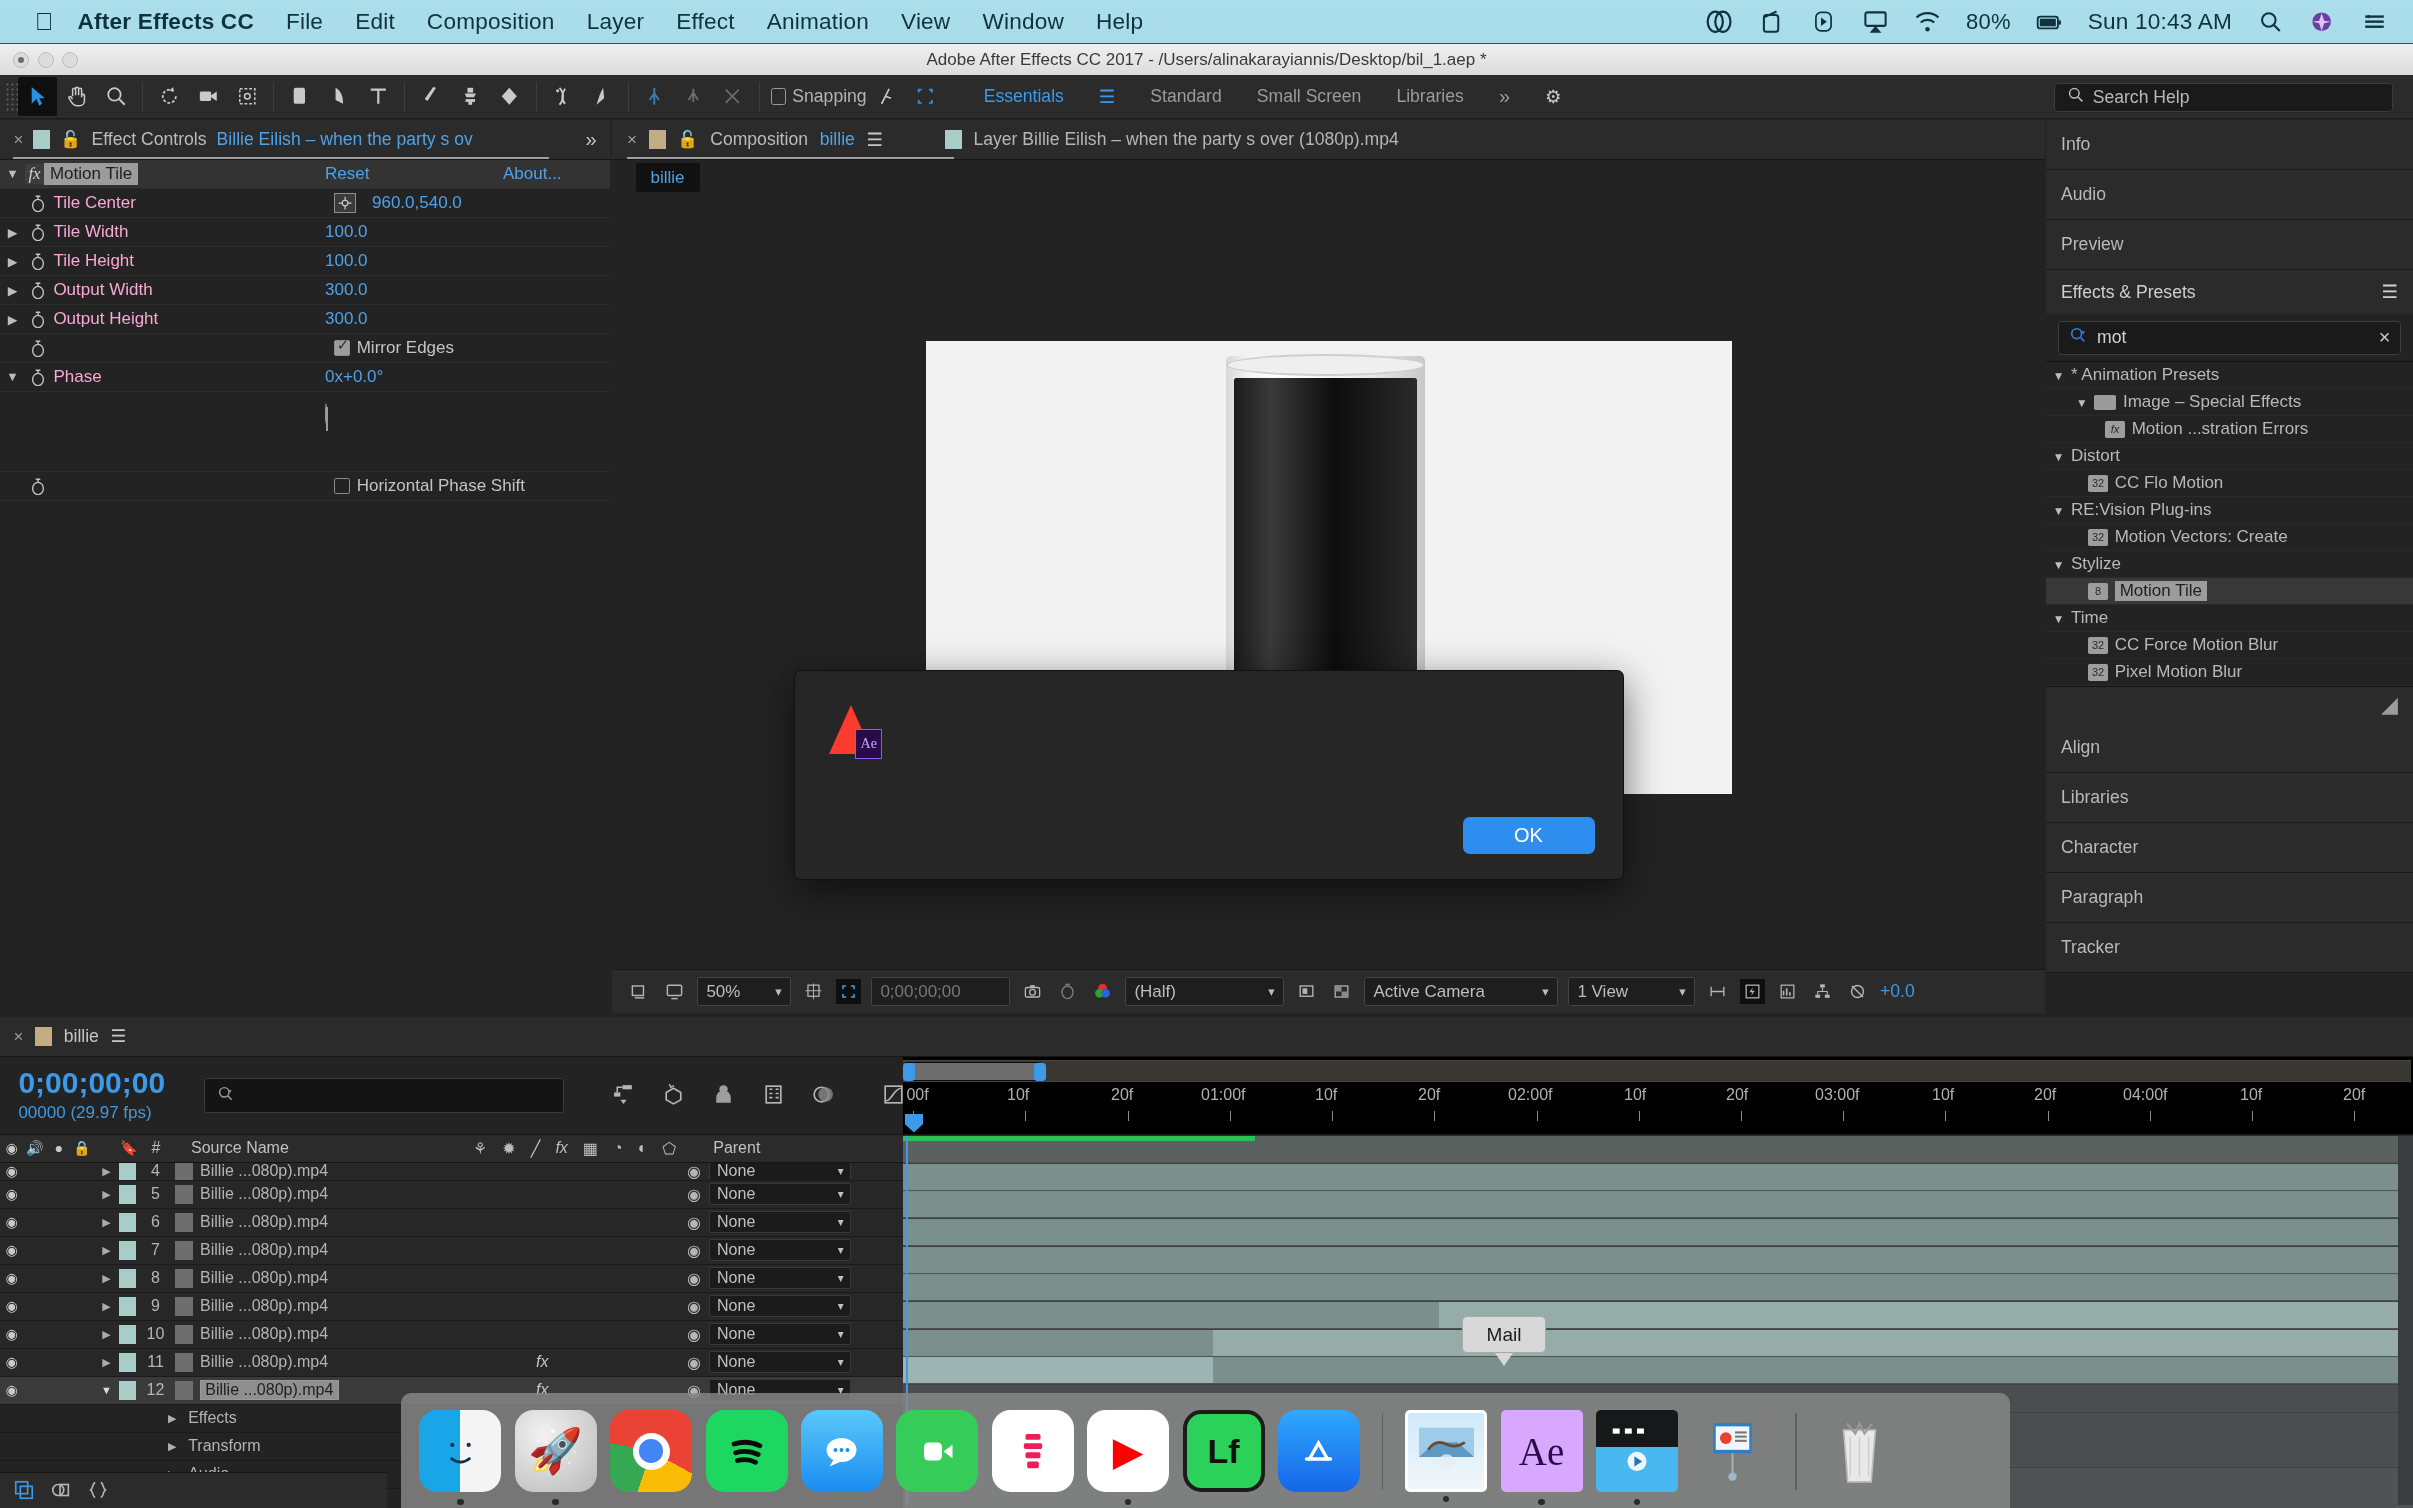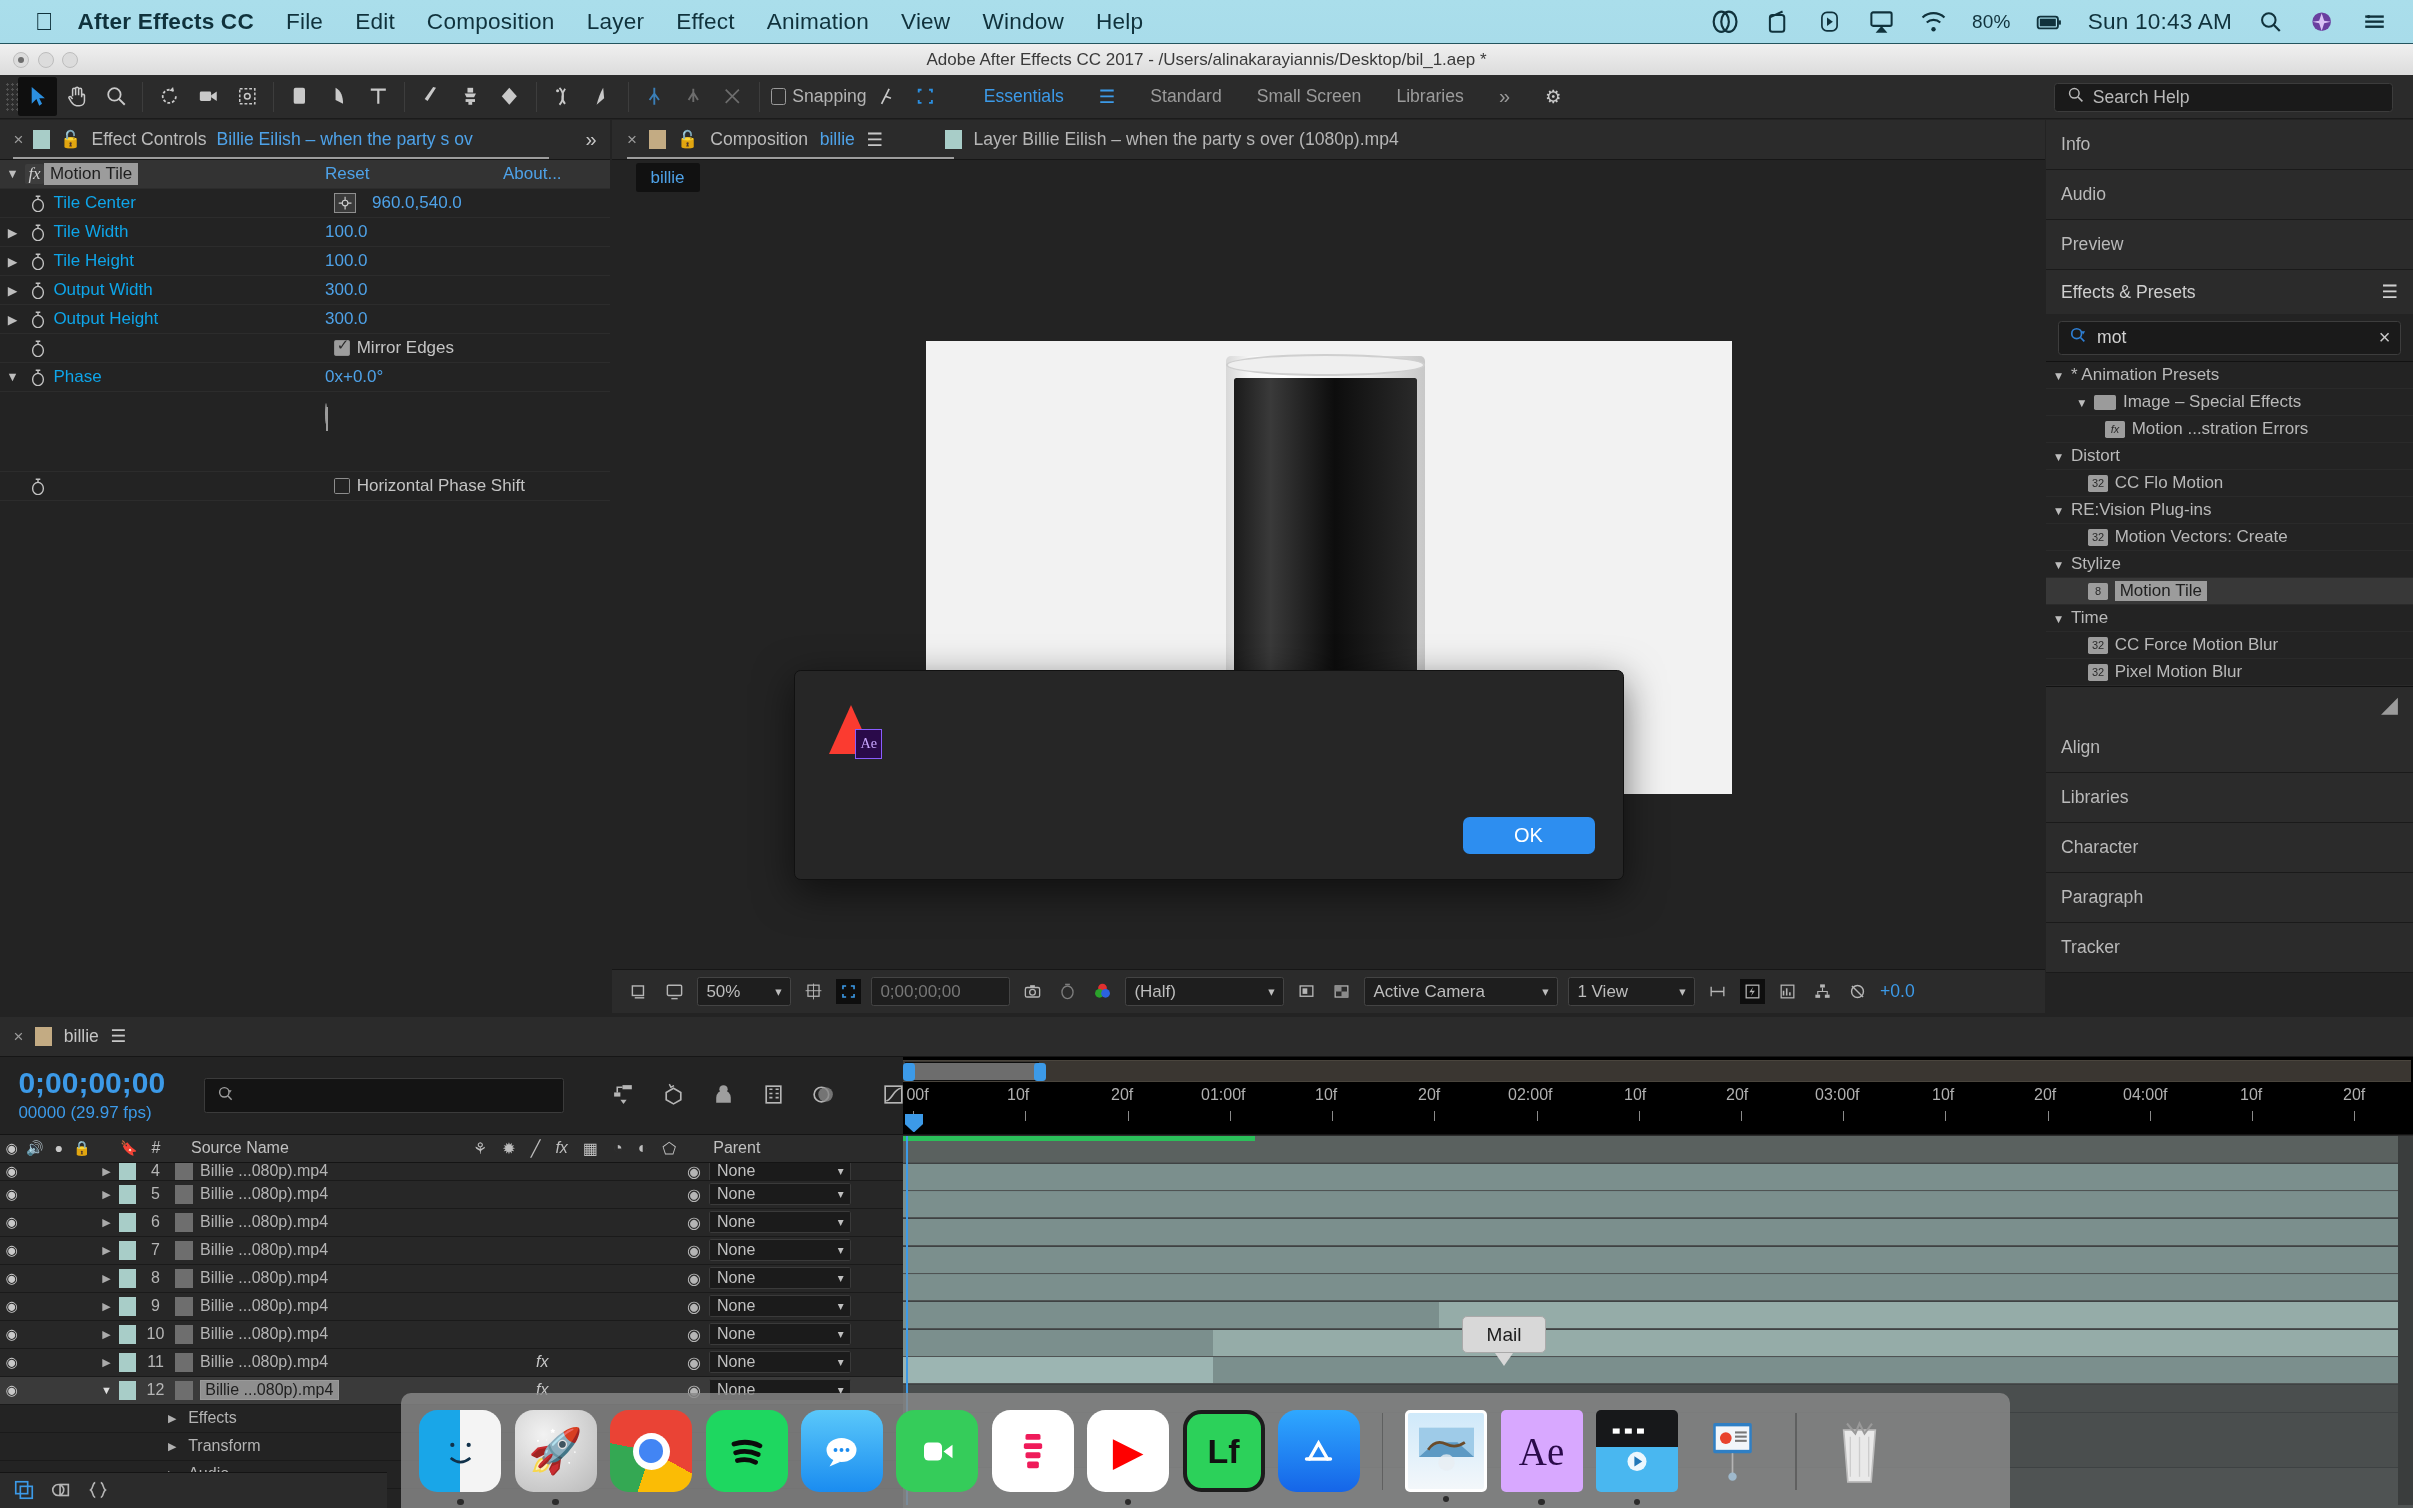--- a/index.html
+++ b/index.html
@@ -18,21 +18,21 @@
     display: flex; align-items: center; color: #10323c;
     font-size: 22.6px; letter-spacing: 0.2px;
     border-bottom: 1.7px solid #24555f;
   }
   .macbar .apple { margin: 0 23.5px 0 35px; font-size: 25px; line-height: 1; }
   .macbar .mitem { margin-right: 32px; white-space: nowrap; }
   .macbar .mitem.bold { font-weight: bold; }
   .macbar .right { margin-left: auto; display: flex; align-items: center; padding-right: 25px; }
   .macbar .right > * { margin-left: 25px; }
   .mbicon { width: 27px; height: 25px; display: inline-block; position: relative; }
-  .batt { font-size: 19px; }
+  .batt { font-size: 22px; }
 
   
   .titlebar {
     position: absolute; top: 44px; left: 0; width: 2413px; height: 32px;
     background: linear-gradient(180deg,#f0f0f0,#dcdcdc);
     display: flex; align-items: center; justify-content: center;
     font-size: 17px; color: #3a3a3a;
     border-bottom: 0.8px solid #b5b5b5;
   }
   .tl-lights { position: absolute; left: 13.4px; top: 8.4px; display: flex; gap: 8.4px; }
@@ -72,21 +72,21 @@
   #fxpanel { left:0; top:120px; width: 610px; height: 893px; background:#232323; }
   .fx-head { height: 40px; display:flex; align-items:center; gap: 10px; padding-left: 13.4px;
              background: #2b2b2b; border-bottom: 0.8px solid #161616; position:relative; }
   .fx-subhead { height: 34px; display:flex; align-items:center; padding-left: 10px;
                 font-size: 17px; color: #b3b3b3; background: #232323; }
   .fx-rows { font-size: 17px; }
   .fxrow { height: 29px; display:flex; align-items:center; border-bottom: 0.8px solid #2c2c2c; position: relative; }
   .fxrow.header { background: #333333; }
   .fxrow .twirl { width: 25px; text-align:center; color: #bdbdbd; font-size: 12.6px; }
   .fxrow .stopwatch { width: 25px; display:flex; align-items:center; justify-content:center; }
-  .fxrow .label { color: #0ea5e9; padding-left: 3.4px; }
+  .fxrow .label { color: #f9a8d4; padding-left: 3.4px; }
   .fxrow .label.sel { background: #9c9c9c; color: #1e1e1e; padding: 0.8px 5.9px; }
   .fxrow .val { position: absolute; left: 325px; color: #4ea2e8; }
   .fxrow .val2 { position: absolute; left: 503px; color: #4ea2e8; }
   .fxicon { font-style: italic; font-family: "Liberation Serif", serif; color: #d0d0d0; font-size: 17px;
             background:#3d3d3d; padding: 0 3.4px; border-radius: 1.7px;}
   .chkbox { width: 16px; height: 16px; border: 0.8px solid #8d8d8d; border-radius: 1.7px; display:inline-block;
             vertical-align:-2.5px; margin-right: 6.7px; background: transparent; }
   .chkbox.on { background: #9c9c9c; position: relative; }
   .chkbox.on::after { content:"✓"; position:absolute; left:1.7px; top:-4.2px; font-size: 15px; color: #2a2a2a; }
   .anchor-ico { width: 22px; height: 20px; border: 0.8px solid #8e8e8e; background:#3a3a3a; position: absolute; left: 334px;

